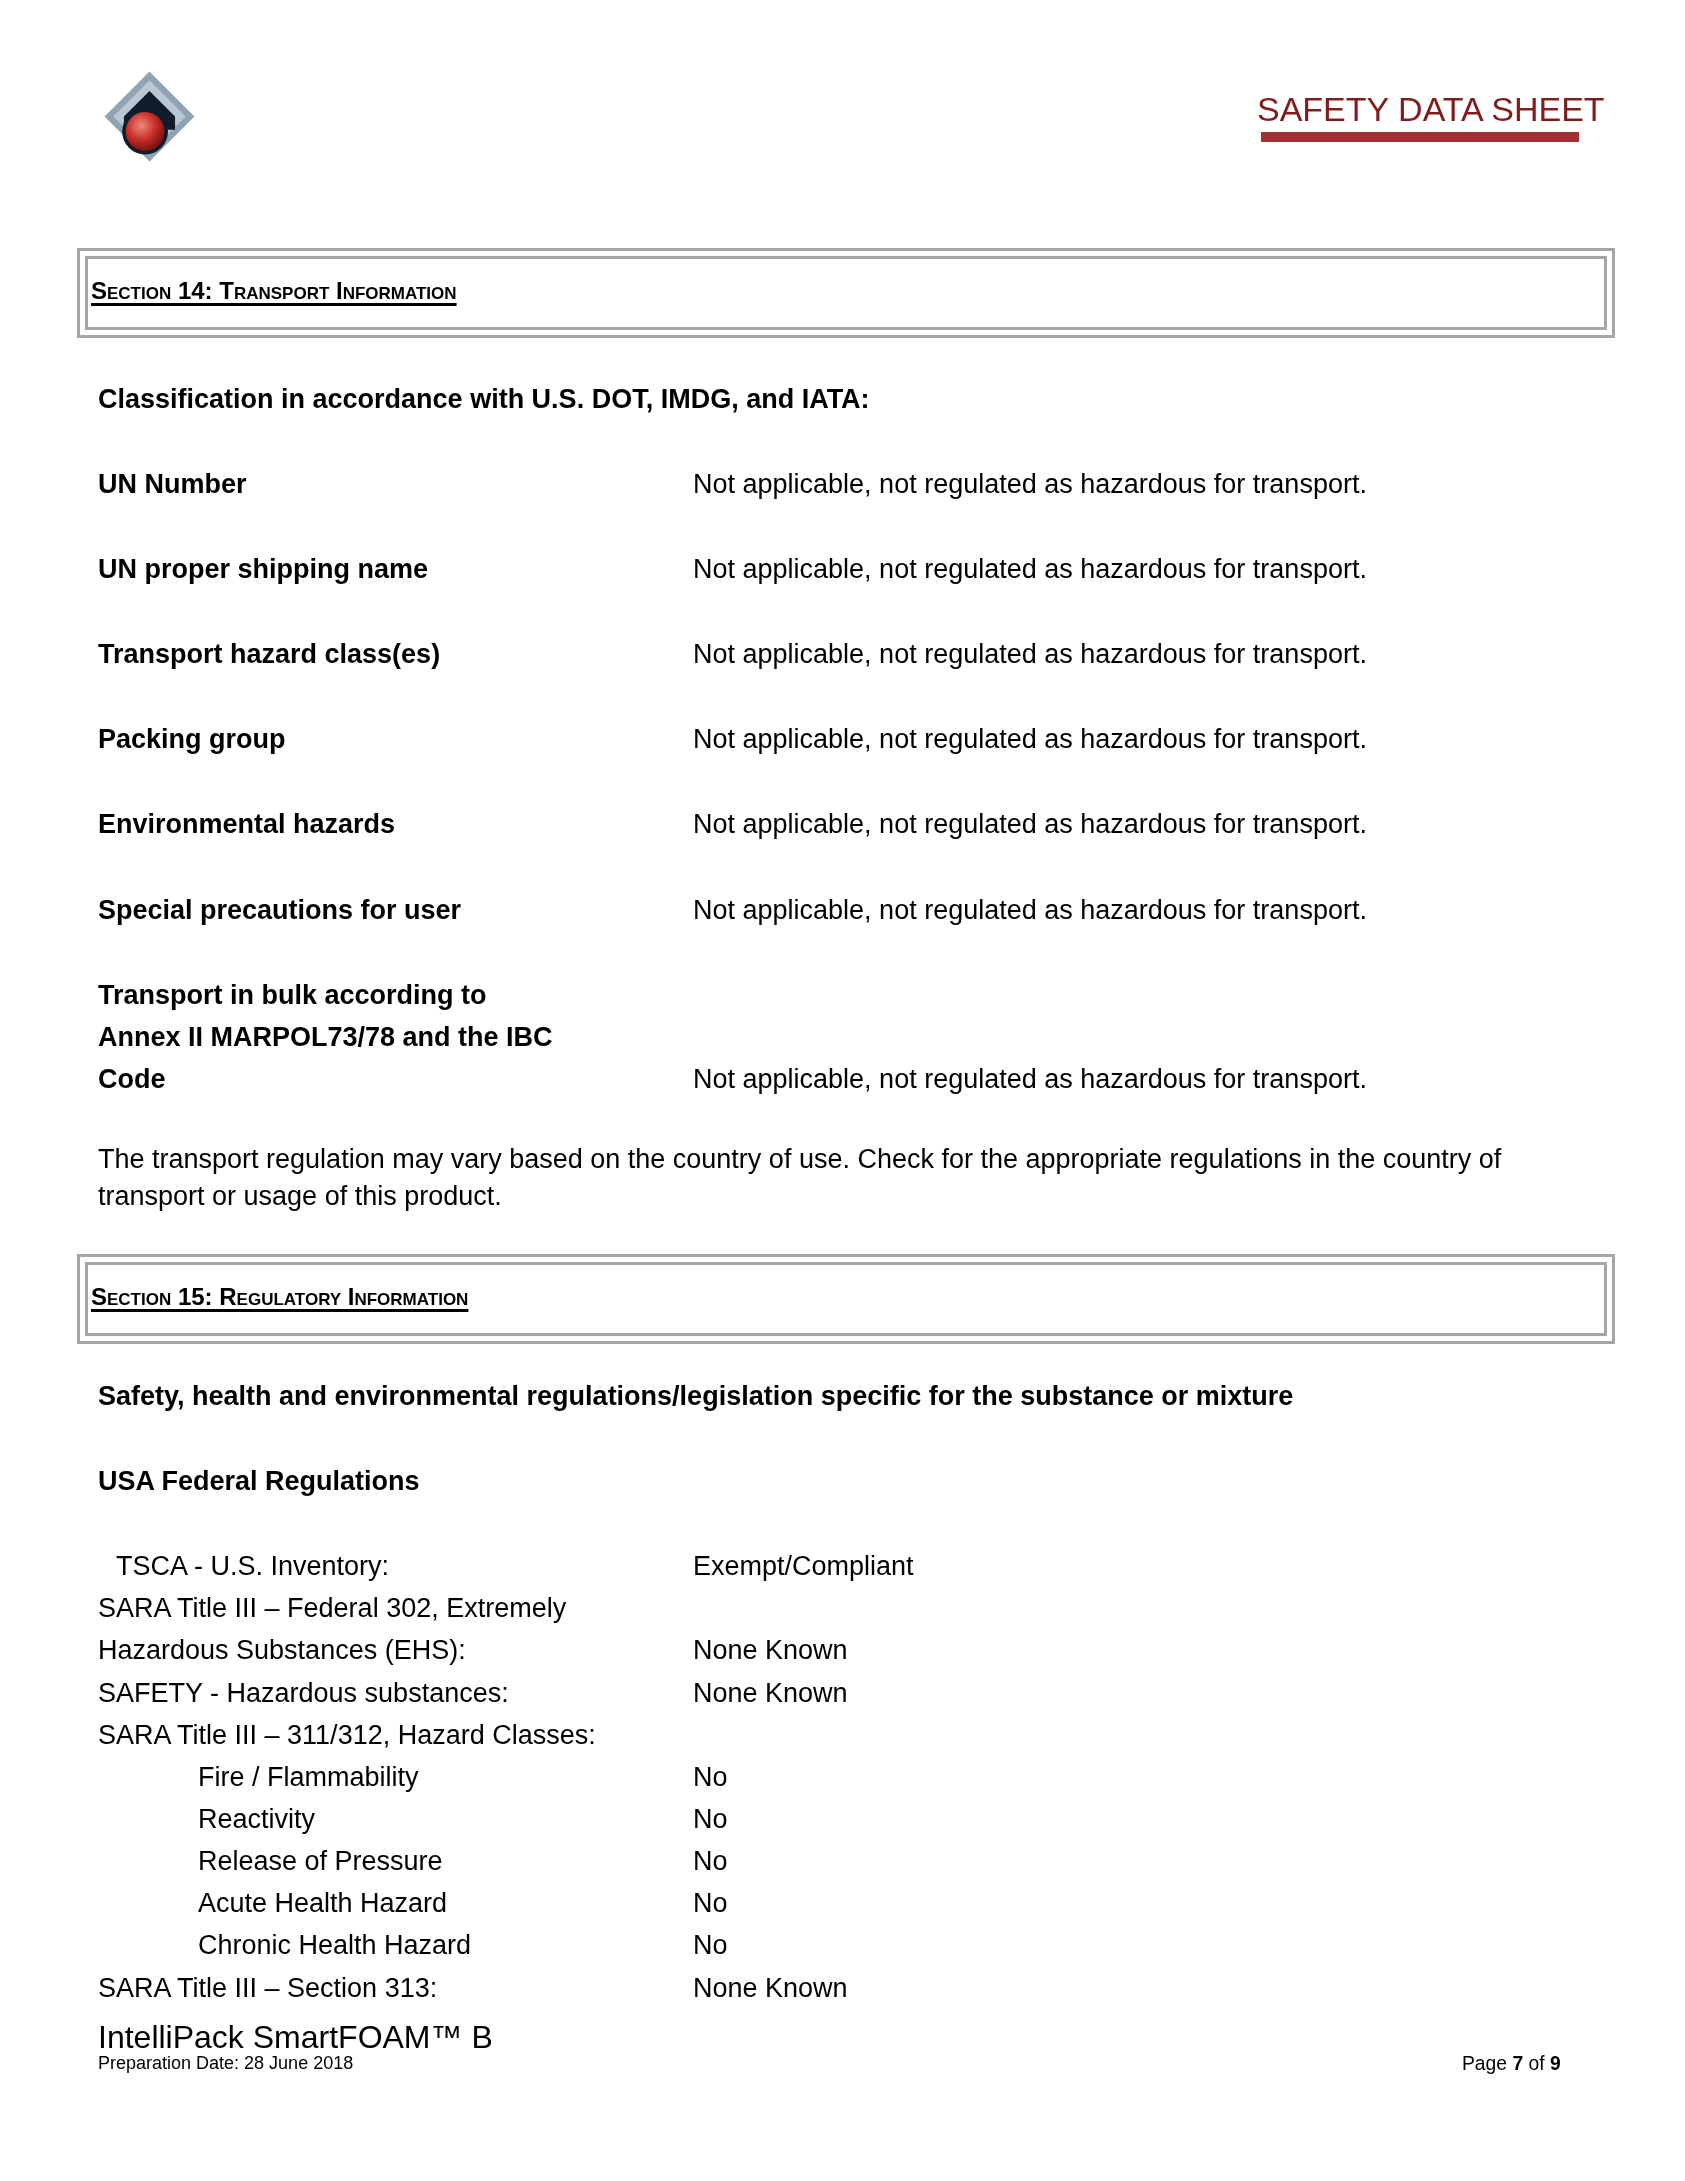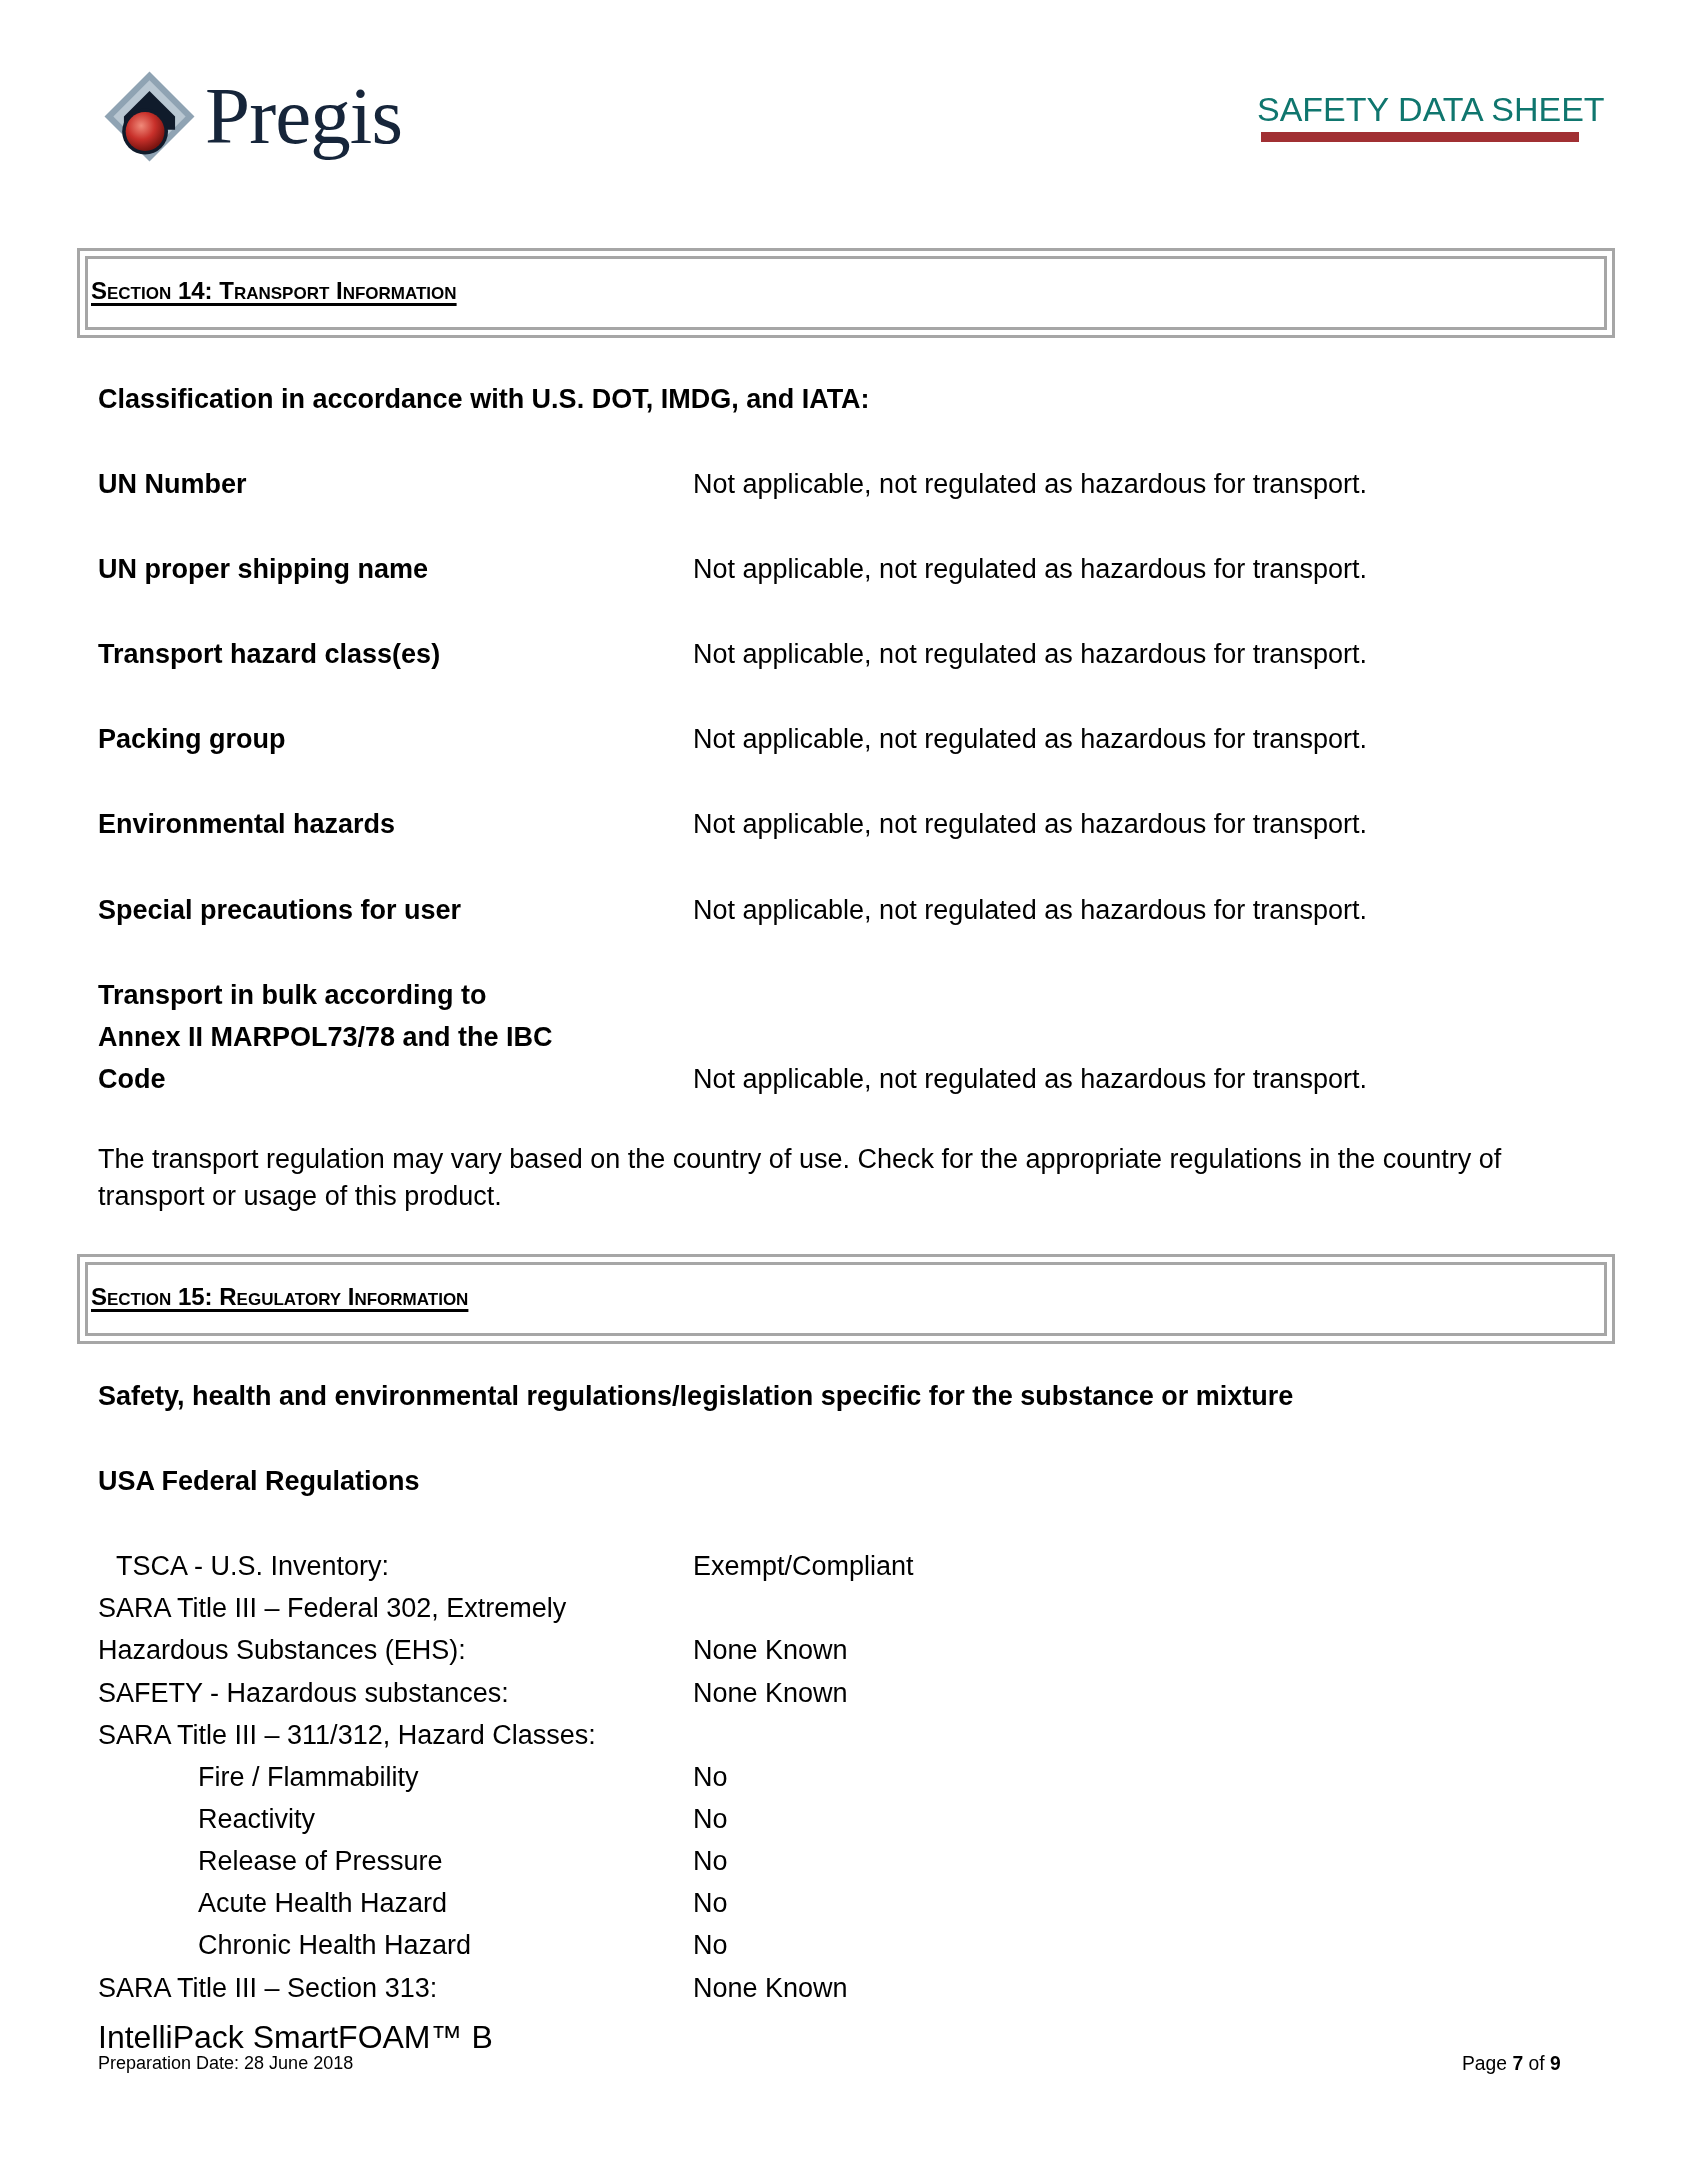--- a/index.html
+++ b/index.html
@@ -9,21 +9,21 @@
   }
   .abs { position: absolute; }
   
   .logo { left: 101px; top: 68px; width: 325px; height: 97px; }
   .logo-mark { left: 0; top: 0; width: 97px; height: 97px; }
   .logo-word {
     left: 104px; top: 3.5px; font-family: "Liberation Serif", serif;
     font-size: 81px; color: #16253a; letter-spacing: -0.9px; line-height: 88px;
   }
   .sds-title {
-    left: 1257px; top: 90px; font-size: 34px; color: #0f766e; letter-spacing: 0px;
+    left: 1257px; top: 90px; font-size: 34px; color: #7f1d1d; letter-spacing: 0px;
     white-space: nowrap;
   }
   .sds-rule { left: 1261px; top: 132px; width: 318px; height: 9.7px; background: #a13033; }
 
   
   .sec-outer {
     left: 77px; width: 1538px; border: 3.5px solid #a6a6a6; box-sizing: border-box;
   }
   .sec-inner {
     position: absolute; left: 5.3px; top: 5.3px; right: 5.3px; bottom: 5.3px;
@@ -55,21 +55,20 @@
         <stop offset="55%" stop-color="#c8302a"></stop>
         <stop offset="100%" stop-color="#7a1410"></stop>
       </radialGradient>
     </defs>
     <polygon points="55,4 106,55 55,106 4,55" fill="#8fa3b3"></polygon>
     <polygon points="55,14 96,55 55,96 14,55" fill="#b9c7d2"></polygon>
     <polygon points="55,26 84,55 84,70 26,70 26,55" fill="#101b2b"></polygon>
     <circle cx="50" cy="72" r="26" fill="#101b2b"></circle>
     <circle cx="50" cy="72" r="22" fill="url(#ball)"></circle>
   </svg>
-  <div class="abs logo-word">Pregis</div>
 </div>
 <div class="abs sds-title">SAFETY DATA SHEET</div>
 <div class="abs sds-rule"></div>
 
 <div class="abs sec-outer" style="top:248px;height:90px;">
   <div class="sec-inner"></div>
   <div class="sec-title" style="top:26px;">Section 14: Transport Information</div>
 </div>
 
 <div class="abs txt bold lbl" style="top:383px;">Classification in accordance with U.S. DOT, IMDG, and IATA:</div>

